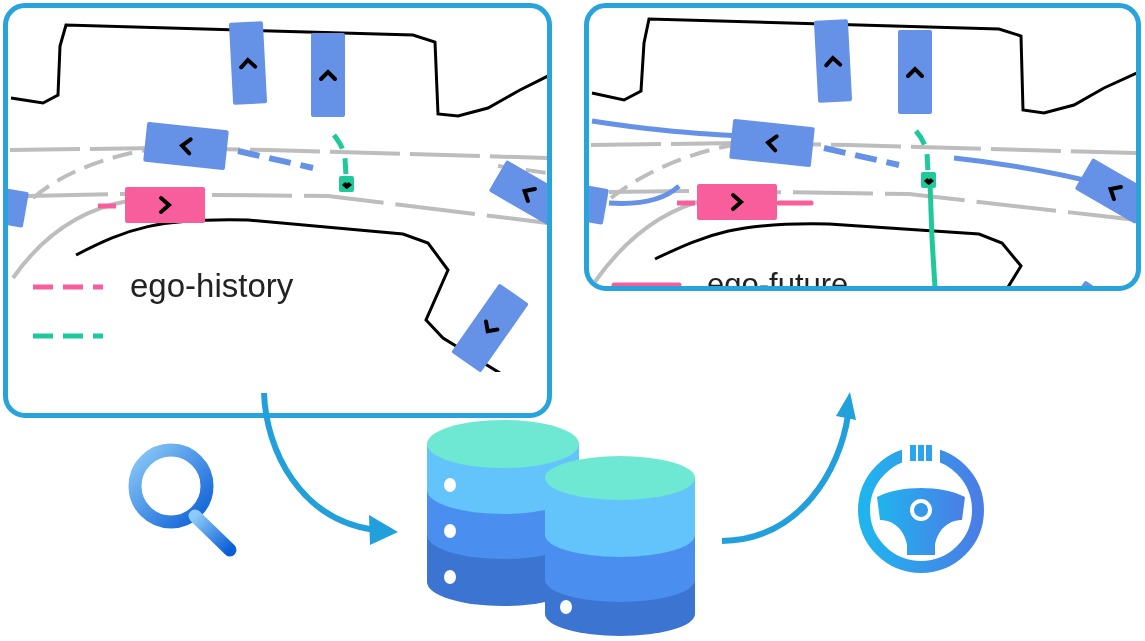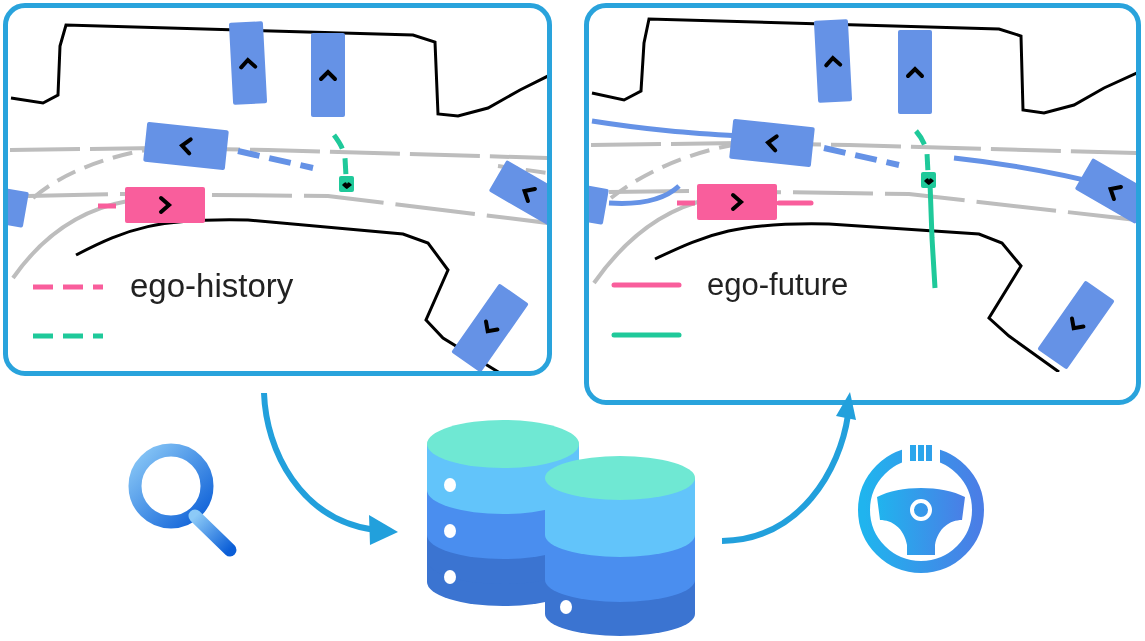--- a/index.html
+++ b/index.html
@@ -1,22 +1,22 @@
 <!DOCTYPE html>
 <html><head>
   <meta charset="utf-8">
   <style>
     html, body { margin: 0; padding: 0; background: #ffffff; }
     body { width: 1145px; height: 641px; position: relative; overflow: hidden; font-family: "Liberation Sans", sans-serif; }
     .panel {
       position: absolute; box-sizing: border-box;
       border: 5px solid #29a3dc; border-radius: 22px; background: #fff; overflow: hidden;
     }
-    #panel-left { left: 3px; top: 3px; width: 549px; height: 373px; }
-    #panel-right { left: 584px; top: 3px; width: 557px; height: 402px; }
+    #panel-left { left: 3px; top: 3px; width: 549px; height: 415px; }
+    #panel-right { left: 584px; top: 3px; width: 557px; height: 288px; }
     .panel svg { position: absolute; left: 0; top: 0; }
     .legend-label { position: absolute; font-size: 33px; color: #222; white-space: nowrap; }
     .bottom-svg { position: absolute; left: 0; top: 0; }
   </style>
 </head>
 <body>
 
 <div class="panel" id="panel-left">
   <svg width="540" height="364" viewBox="0 0 540 364">
 

